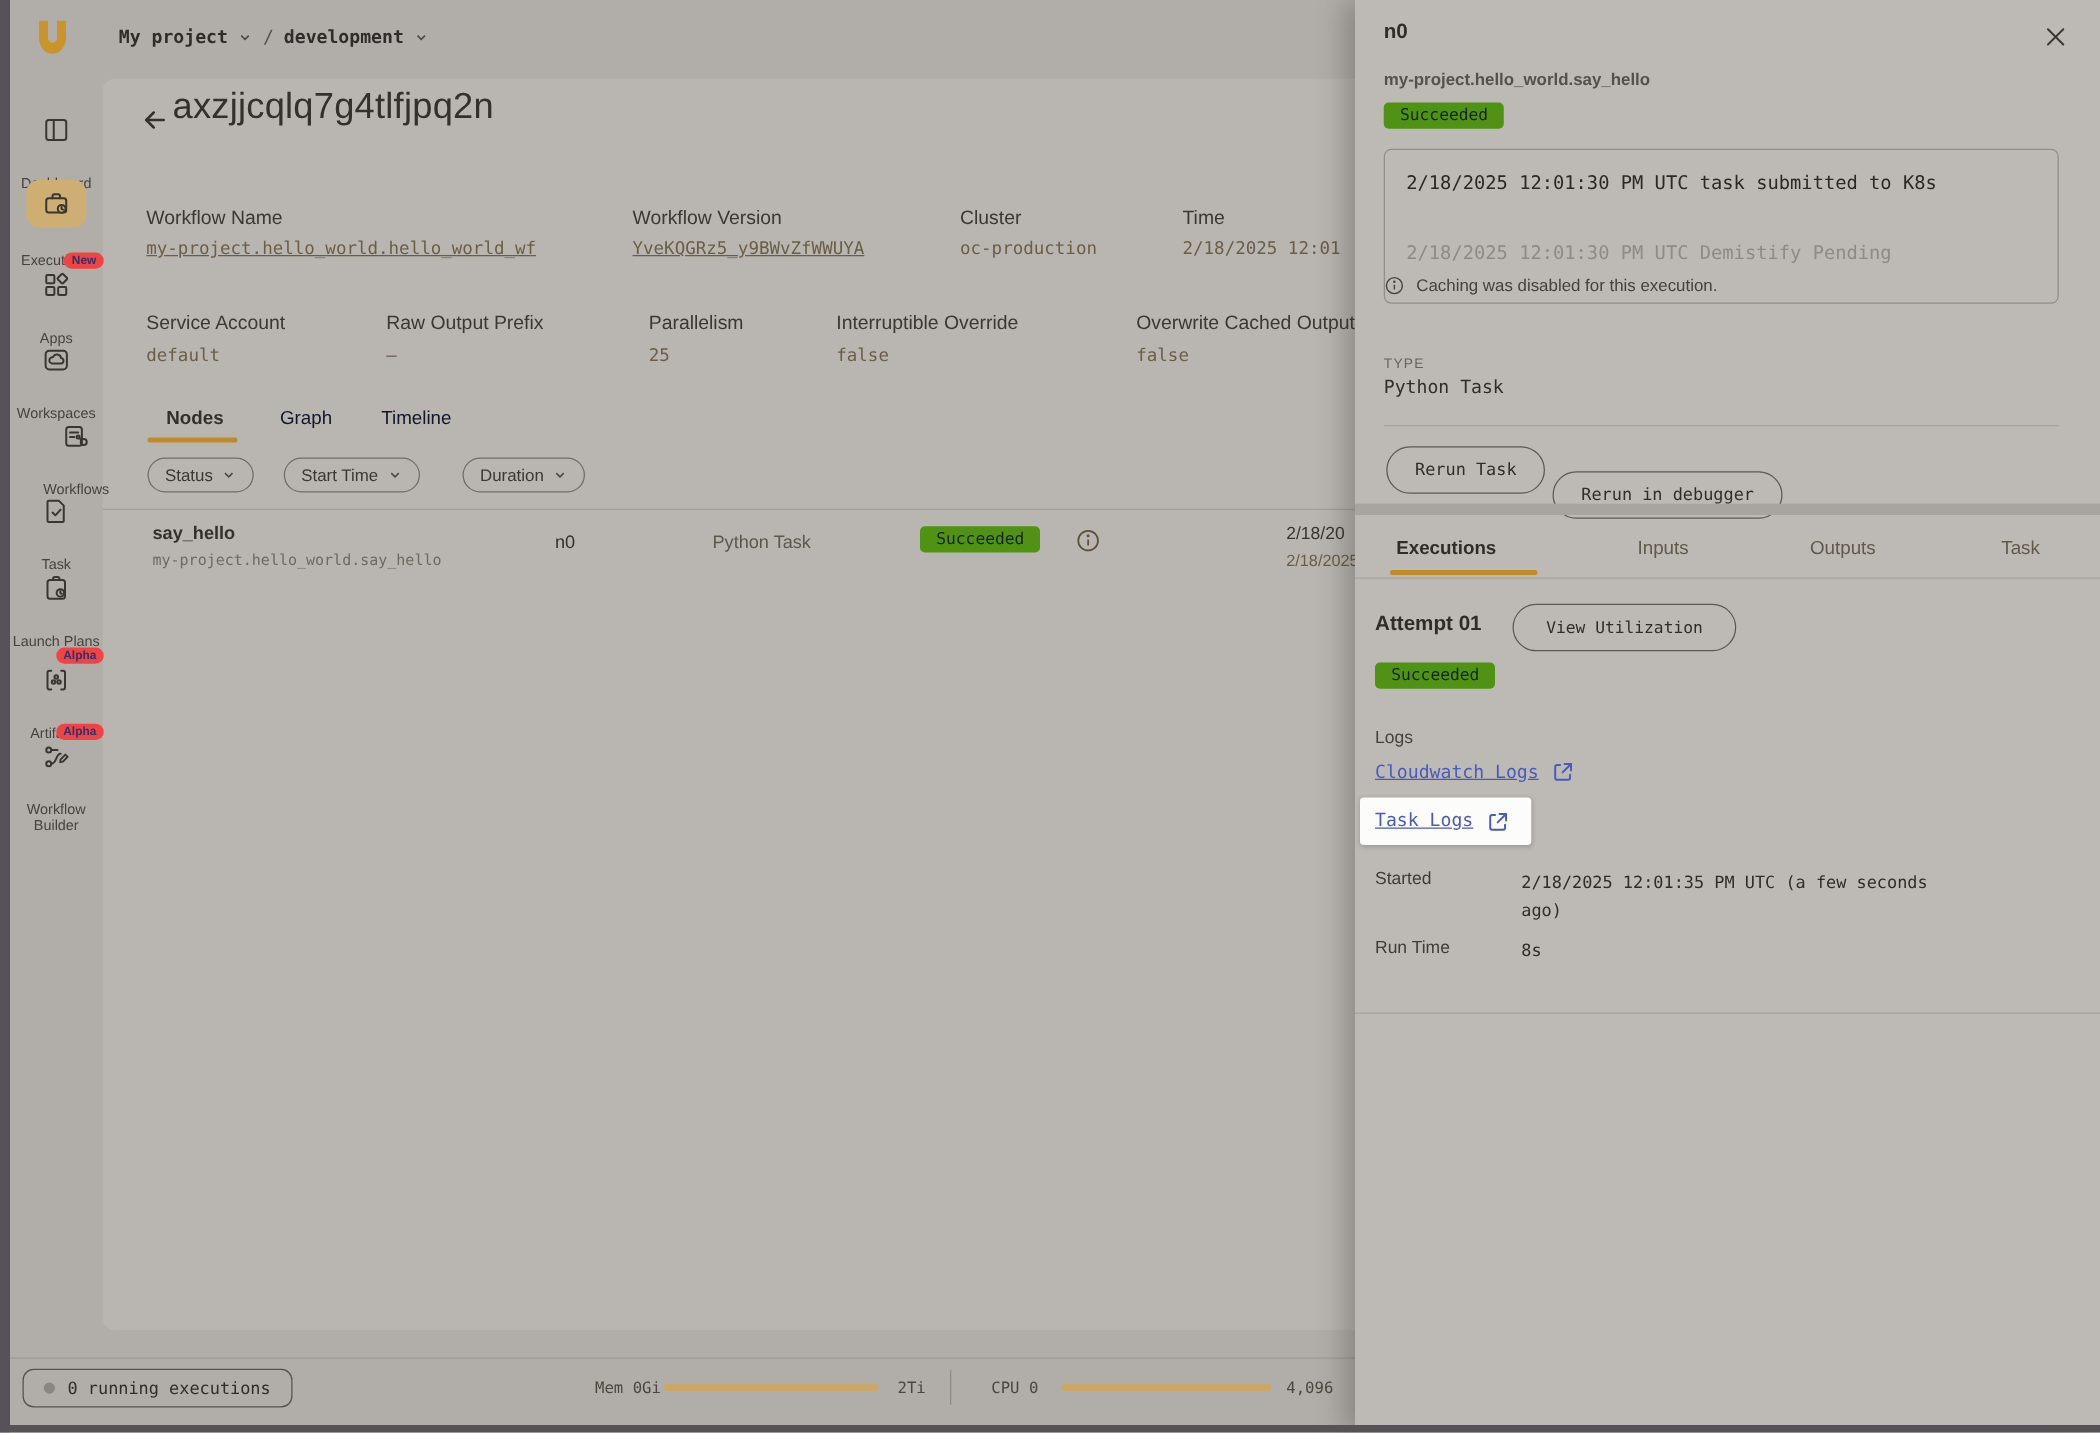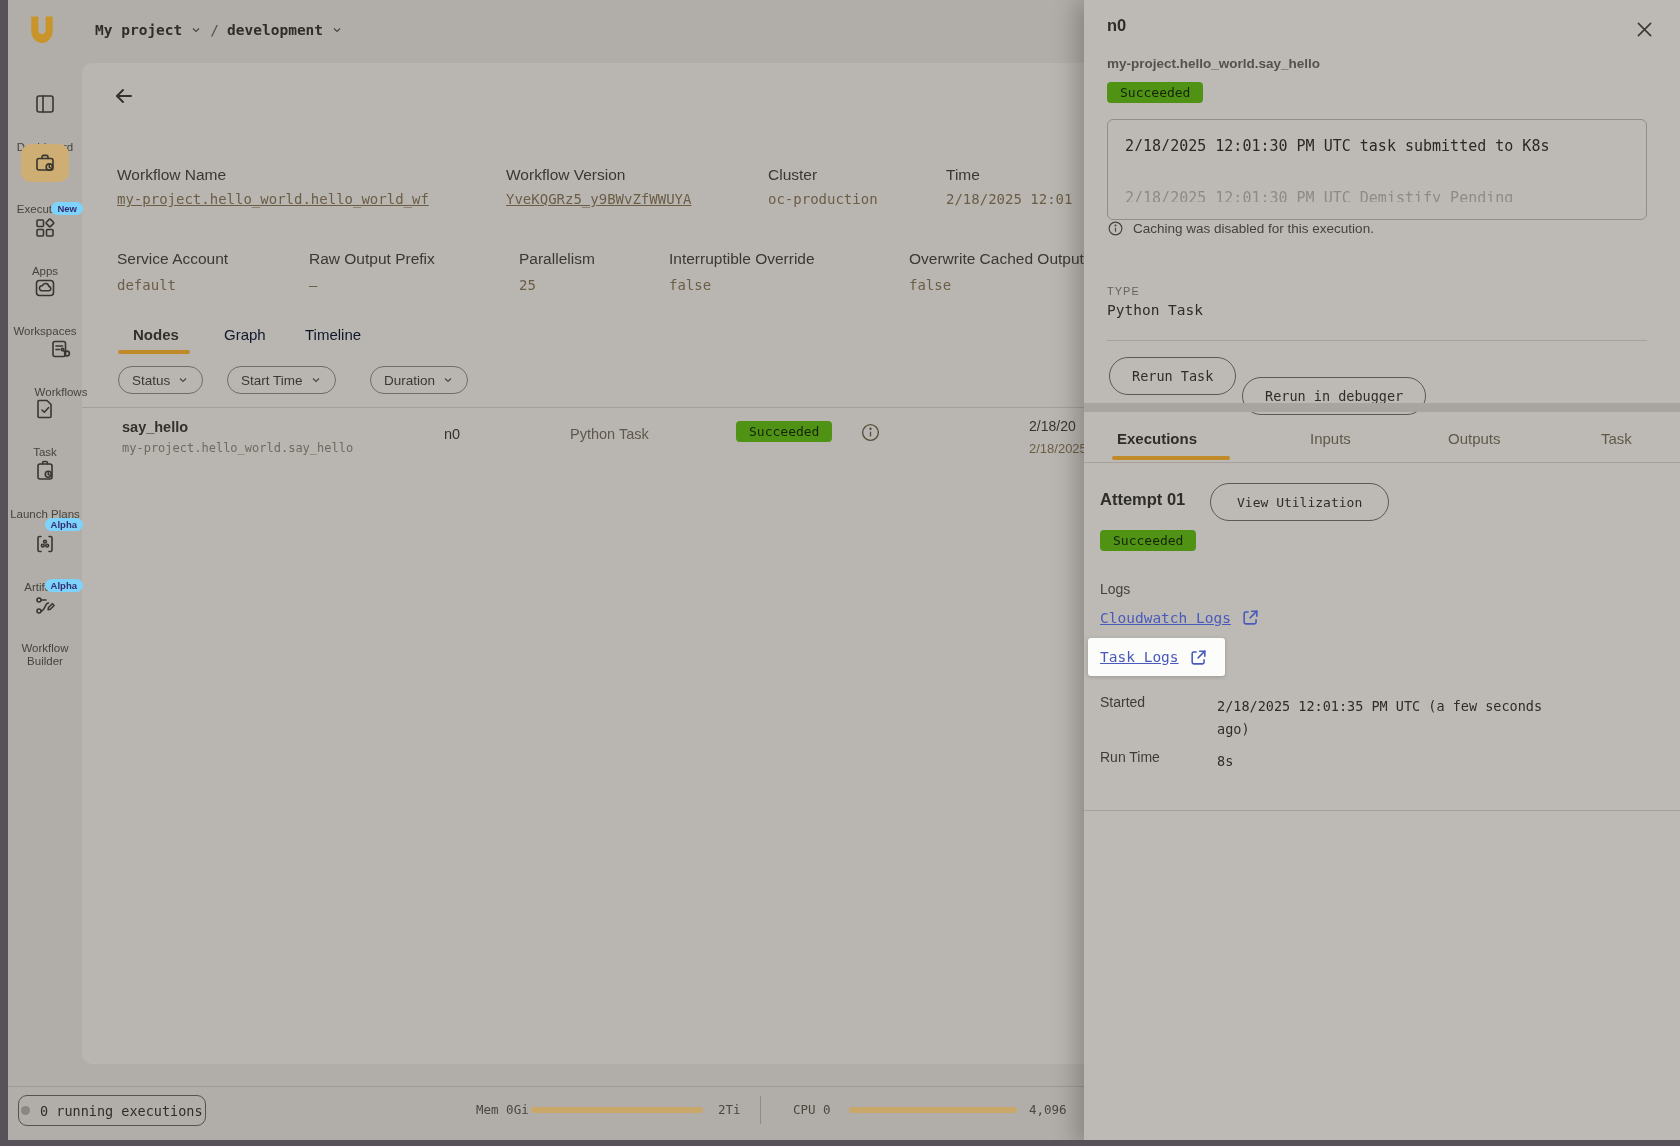--- a/index.html
+++ b/index.html
@@ -17,21 +17,21 @@
   #breadcrumb .sep { color:#55514b; font-weight:normal; }
   .chev { width:12px; height:12px; stroke:#4a4742; stroke-width:2.4; fill:none; }
 
   
   #sidebar { position:absolute; left:8px; top:0; width:74px; height:1146px; background:#b1aeaa; z-index:4; }
   .side-item { position:absolute; left:0; width:74px; display:flex; flex-direction:column; align-items:center; cursor:pointer;gap:16px; }
   .side-item .ic-wrap { position:relative; width:44px; height:32px; display:flex; align-items:center; justify-content:center; border-radius:10px; }
   .side-item.active .ic-wrap { background:#cfae74; width:48px; height:38px; }
   .side-item svg { width:24px; height:24px; stroke:#393630; stroke-width:1.6; fill:none; stroke-linecap:round; stroke-linejoin:round; }
   .side-label { margin-top:5px; font-size:11.5px; color:#46433d; text-align:center; line-height:1.15; }
-  .side-badge { position:absolute; top:-10px; right:-16px; background:#7dd3fc; color:#332e6e; font-size:9.5px; font-weight:bold;
+  .side-badge { position:absolute; top:-10px; right:-16px; background:#ef4444; color:#332e6e; font-size:9.5px; font-weight:bold;
     padding:1px 6px; border-radius:7px; }
 
   
   #card { position:absolute; left:82px; top:63px; width:1520px; height:1001px; background:#b9b6b2; border-radius:10px; z-index:3; }
   #back-arrow { position:absolute; left:30px; top:21px; width:24px; height:24px; stroke:#35322d; stroke-width:2; fill:none;
     stroke-linecap:round; stroke-linejoin:round; cursor:pointer; }
   #exec-title { position:absolute; left:56px; top:6px; font-size:29px; font-weight:500; color:#34312c; letter-spacing:0.2px; }
 
   .dlabel { position:absolute; font-size:15.5px; font-weight:500; color:#3b3833; white-space:nowrap; }
   .dvalue { position:absolute; font-family:"DejaVu Sans Mono", monospace; font-size:14px; color:#6b5d46; white-space:nowrap; }
@@ -56,36 +56,36 @@
     font-family:"DejaVu Sans Mono", monospace; font-size:13px; padding:3px 13px; border-radius:4px; white-space:nowrap; }
   #row-badge { position:absolute; left:654px; top:358px; }
   #row-info { position:absolute; left:778px; top:359px; width:21px; height:21px; }
   .info-svg { width:100%; height:100%; stroke:#5c503c; stroke-width:1.6; fill:none; }
   #row-date { position:absolute; left:947px; top:355px; font-size:14px; color:#37342f; white-space:nowrap; }
   #row-date-sub { position:absolute; left:947px; top:378px; font-size:13px; color:#6b5d46; white-space:nowrap; }
 
   
   #bottombar { position:absolute; left:0; top:1086px; width:1680px; height:54px; border-top:1px solid #9d9a95; background:#b1aeaa; z-index:5; }
   #running-pill { position:absolute; left:18px; top:8px; height:31px; border:1px solid #55524c; border-radius:9px;
-    display:flex; align-items:center; gap:10px; padding:0 2px; cursor:pointer; }
+    display:flex; align-items:center; gap:10px; padding:0 16px; cursor:pointer; }
   #running-dot { width:9px; height:9px; border-radius:50%; background:#8a8781; }
   #running-label { font-family:"DejaVu Sans Mono", monospace; font-size:13.5px; color:#2f2d29; }
   .meter-label { position:absolute; top:15px; font-family:"DejaVu Sans Mono", monospace; font-size:12.5px; color:#4a473f; white-space:nowrap; }
   .meter-bar { position:absolute; top:20px; height:6px; background:#c9a769; border-radius:3px; }
   #meter-sep { position:absolute; left:760px; top:9px; width:1px; height:28px; background:#8f8c86; }
 
   
   #panel { position:absolute; left:1084px; top:0; width:596px; height:1146px; background:#bdbab5; z-index:40;
     box-shadow:-8px 0 22px rgba(40,35,28,0.30); }
   #panel-title { position:absolute; left:23px; top:16px; font-size:16.5px; font-weight:700; color:#2f2d29; }
   #panel-close { position:absolute; left:550px; top:19px; width:21px; height:21px; stroke:#3b3833; stroke-width:1.8; fill:none;
     stroke-linecap:round; cursor:pointer; }
   #panel-sub { position:absolute; left:23px; top:56px; font-size:13.5px; font-weight:600; color:#55514b; }
   #panel-badge { position:absolute; left:23px; top:82px; }
-  #logbox { position:absolute; left:23px; top:119px; width:540px; height:101px; border:1px solid #918e88; border-radius:6px;
+  #logbox { position:absolute; left:23px; top:119px; width:540px; height:124px; border:1px solid #918e88; border-radius:6px;
     padding:17px 17px; display:flex; flex-direction:column; gap:38px; }
   .logline { font-family:"DejaVu Sans Mono", monospace; font-size:15px; white-space:nowrap; overflow:hidden; }
   .logline.l0 { color:#2b2925; }
   .logline.l1 { color:#8e8b84; }
   #cache-note { position:absolute; left:23px; top:220px; display:flex; align-items:center; gap:9px; font-size:13.5px; color:#45423c; }
   #cache-note .info-svg { width:17px; height:17px; stroke:#45423c; flex:0 0 auto; }
   #type-label { position:absolute; left:23px; top:285px; font-size:11px; letter-spacing:1px; color:#66635c; }
   #type-value { position:absolute; left:23px; top:302px; font-family:"DejaVu Sans Mono", monospace; font-size:14.5px; color:#302d29; }
   #panel-hr1 { position:absolute; left:23px; top:340px; width:540px; height:1px; background:#a5a29d; }
   .pbtn { position:absolute; top:357px; height:38px; border:1px solid #5c5952; border-radius:19px; background:transparent;
@@ -234,20 +234,21 @@
       </div>
     <div class="side-label">Workflow Builder</div>
   </div>
 </nav>
 
 <main id="card">
   <svg id="back-arrow" viewBox="0 0 24 24">
     <path d="M19 12H5"></path>
       <path d="M11 18l-6-6 6-6"></path>
     </svg>
+  <h1 id="exec-title">axzjjcqlq7g4tlfjpq2n</h1>
 
   <div class="dlabel" style="left:35px; top:103px;">Workflow Name</div>
   <div class="dvalue link" style="left:35px; top:128px;">my-project.hello_world.hello_world_wf</div>
   <div class="dlabel" style="left:424px; top:103px;">Workflow Version</div>
   <div class="dvalue link" style="left:424px; top:128px;">YveKQGRz5_y9BWvZfWWUYA</div>
   <div class="dlabel" style="left:686px; top:103px;">Cluster</div>
   <div class="dvalue" style="left:686px; top:128px;">oc-production</div>
   <div class="dlabel" style="left:864px; top:103px;">Time</div>
   <div class="dvalue" style="left:864px; top:128px;">2/18/2025 12:01</div>
 

